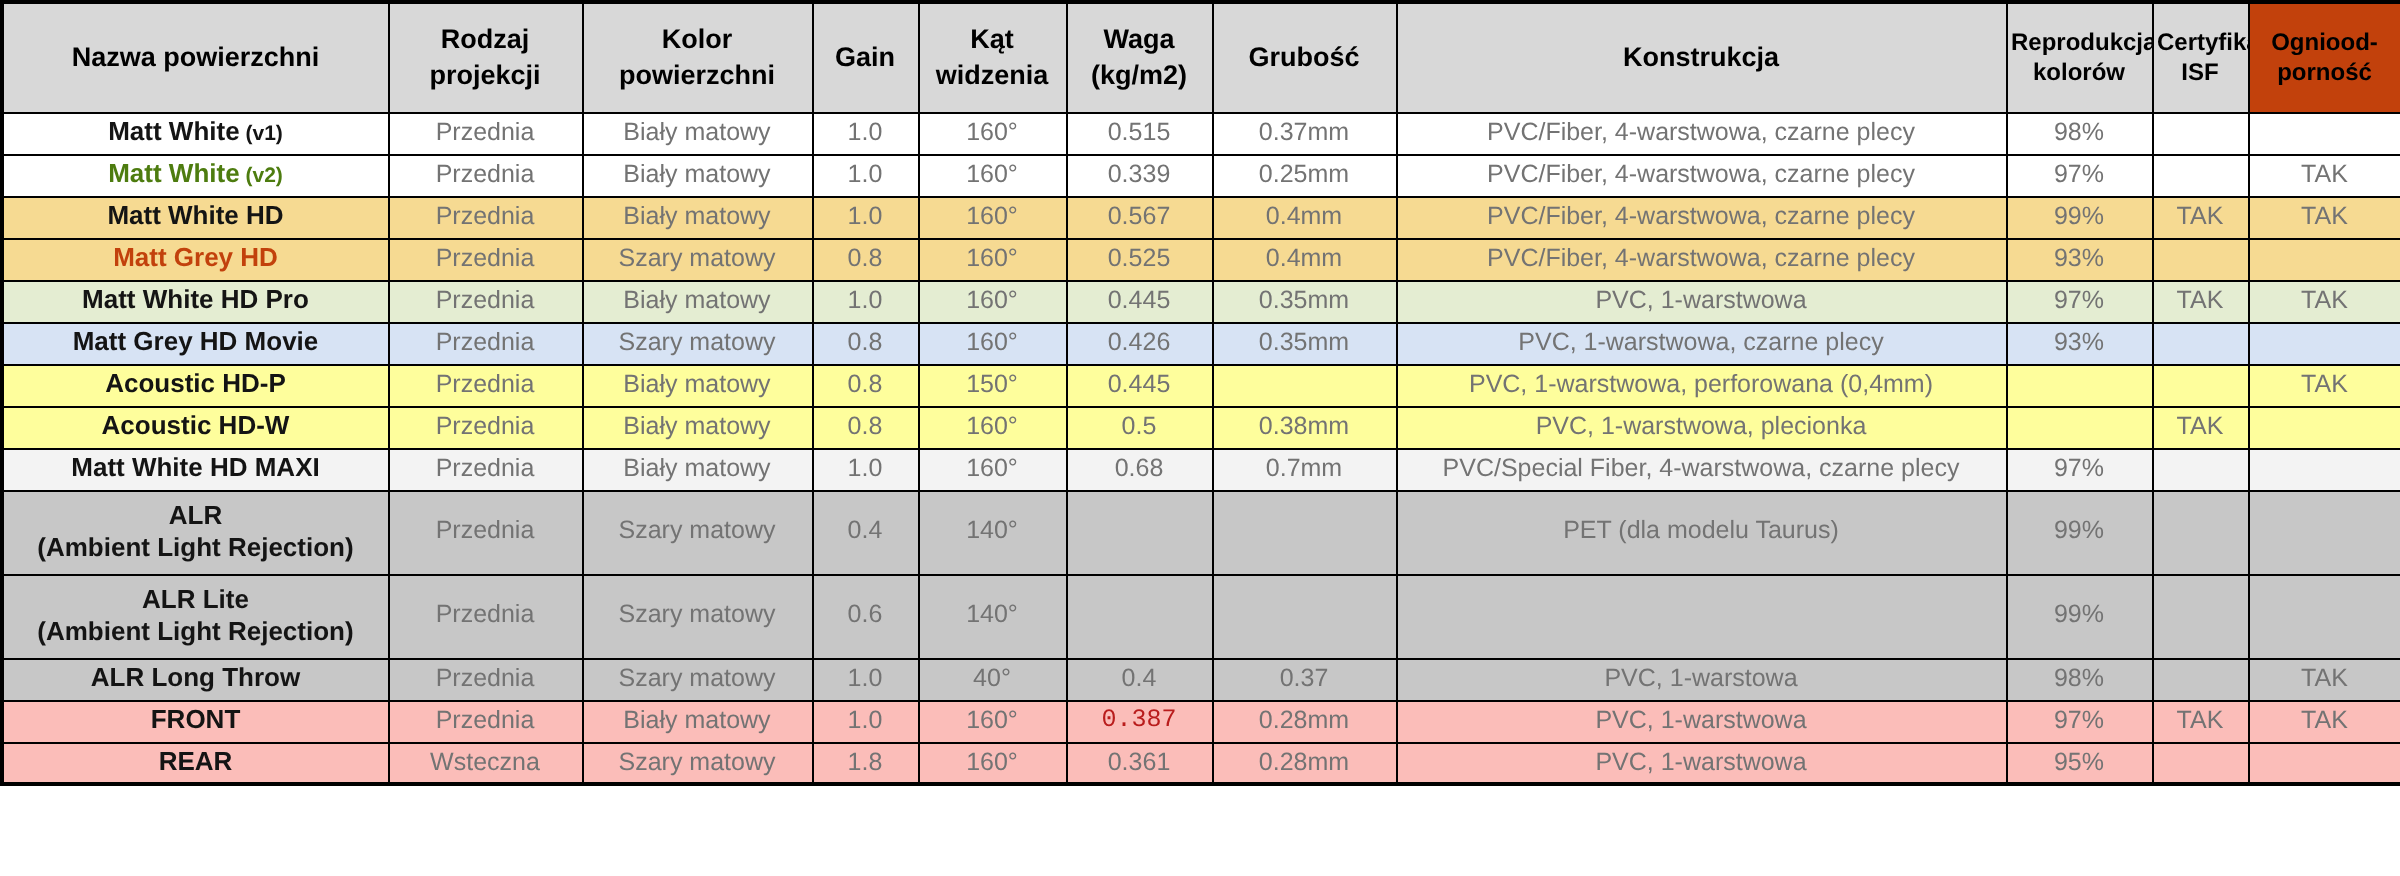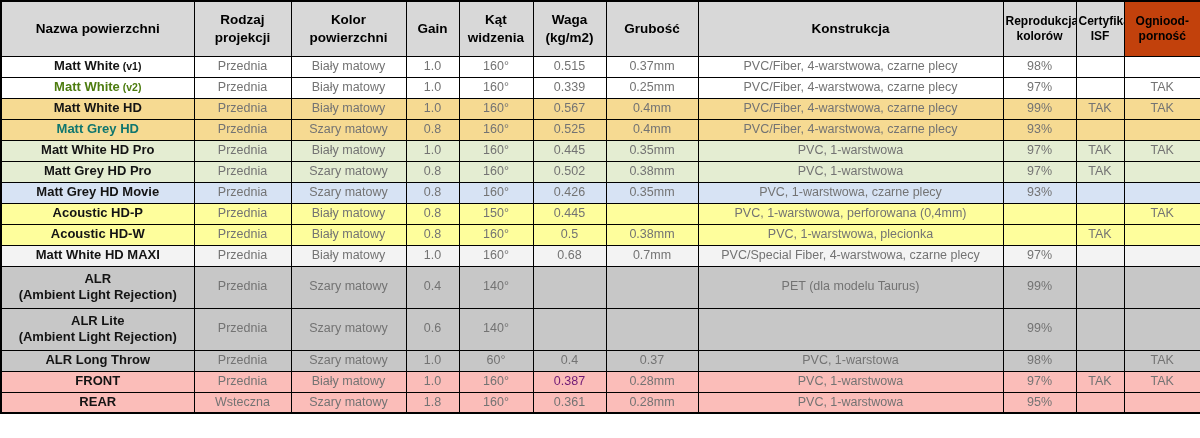--- a/index.html
+++ b/index.html
@@ -126,21 +126,21 @@
           <td style="color: rgb(115, 115, 115);">1.0</td>
           <td style="color: rgb(115, 115, 115);">160°</td>
           <td style="color: rgb(115, 115, 115);">0.567</td>
           <td style="color: rgb(115, 115, 115);">0.4mm</td>
           <td style="color: rgb(115, 115, 115);">PVC/Fiber, 4-warstwowa, czarne plecy</td>
           <td style="color: rgb(115, 115, 115);">99%</td>
           <td style="color: rgb(115, 115, 115);">TAK</td>
           <td style="color: rgb(115, 115, 115);">TAK</td>
         </tr>
         <tr style="background: rgb(246, 218, 146);">
-          <td class="name-cell" style="color: #0f766e;"><span>Matt Grey HD</span></td>
+          <td class="name-cell" style="color: #c2410c;"><span>Matt Grey HD</span></td>
           <td style="color: rgb(115, 115, 115);">Przednia</td>
           <td style="color: rgb(115, 115, 115);">Szary matowy</td>
           <td style="color: rgb(115, 115, 115);">0.8</td>
           <td style="color: rgb(115, 115, 115);">160°</td>
           <td style="color: rgb(115, 115, 115);">0.525</td>
           <td style="color: rgb(115, 115, 115);">0.4mm</td>
           <td style="color: rgb(115, 115, 115);">PVC/Fiber, 4-warstwowa, czarne plecy</td>
           <td style="color: rgb(115, 115, 115);">93%</td>
           <td style="color: rgb(115, 115, 115);"></td>
           <td style="color: rgb(115, 115, 115);"></td>
@@ -150,33 +150,20 @@
           <td style="color: rgb(115, 115, 115);">Przednia</td>
           <td style="color: rgb(115, 115, 115);">Biały matowy</td>
           <td style="color: rgb(115, 115, 115);">1.0</td>
           <td style="color: rgb(115, 115, 115);">160°</td>
           <td style="color: rgb(115, 115, 115);">0.445</td>
           <td style="color: rgb(115, 115, 115);">0.35mm</td>
           <td style="color: rgb(115, 115, 115);">PVC, 1-warstwowa</td>
           <td style="color: rgb(115, 115, 115);">97%</td>
           <td style="color: rgb(115, 115, 115);">TAK</td>
           <td style="color: rgb(115, 115, 115);">TAK</td>
-        </tr>
-        <tr style="background: rgb(228, 237, 210);">
-          <td class="name-cell" style="color: rgb(20, 20, 20);"><span>Matt Grey HD Pro</span></td>
-          <td style="color: rgb(115, 115, 115);">Przednia</td>
-          <td style="color: rgb(115, 115, 115);">Szary matowy</td>
-          <td style="color: rgb(115, 115, 115);">0.8</td>
-          <td style="color: rgb(115, 115, 115);">160°</td>
-          <td style="color: rgb(115, 115, 115);">0.502</td>
-          <td style="color: rgb(115, 115, 115);">0.38mm</td>
-          <td style="color: rgb(115, 115, 115);">PVC, 1-warstwowa</td>
-          <td style="color: rgb(115, 115, 115);">97%</td>
-          <td style="color: rgb(115, 115, 115);">TAK</td>
-          <td style="color: rgb(115, 115, 115);"></td>
         </tr>
         <tr style="background: rgb(215, 227, 244);">
           <td class="name-cell" style="color: rgb(20, 20, 20);"><span>Matt Grey HD Movie</span></td>
           <td style="color: rgb(115, 115, 115);">Przednia</td>
           <td style="color: rgb(115, 115, 115);">Szary matowy</td>
           <td style="color: rgb(115, 115, 115);">0.8</td>
           <td style="color: rgb(115, 115, 115);">160°</td>
           <td style="color: rgb(115, 115, 115);">0.426</td>
           <td style="color: rgb(115, 115, 115);">0.35mm</td>
           <td style="color: rgb(115, 115, 115);">PVC, 1-warstwowa, czarne plecy</td>
@@ -247,35 +234,35 @@
           <td style="color: rgb(115, 115, 115);"></td>
           <td style="color: rgb(115, 115, 115);">99%</td>
           <td style="color: rgb(115, 115, 115);"></td>
           <td style="color: rgb(115, 115, 115);"></td>
         </tr>
         <tr style="background: rgb(199, 199, 199);">
           <td class="name-cell" style="color: rgb(20, 20, 20);"><span>ALR Long Throw</span></td>
           <td style="color: rgb(115, 115, 115);">Przednia</td>
           <td style="color: rgb(115, 115, 115);">Szary matowy</td>
           <td style="color: rgb(115, 115, 115);">1.0</td>
-          <td style="color: rgb(115, 115, 115);">60°</td>
+          <td style="color: rgb(115, 115, 115);">40°</td>
           <td style="color: rgb(115, 115, 115);">0.4</td>
           <td style="color: rgb(115, 115, 115);">0.37</td>
           <td style="color: rgb(115, 115, 115);">PVC, 1-warstowa</td>
           <td style="color: rgb(115, 115, 115);">98%</td>
           <td style="color: rgb(115, 115, 115);"></td>
           <td style="color: rgb(115, 115, 115);">TAK</td>
         </tr>
         <tr style="background: rgb(251, 189, 185);">
           <td class="name-cell" style="color: rgb(20, 20, 20);"><span>FRONT</span></td>
           <td style="color: rgb(115, 115, 115);">Przednia</td>
           <td style="color: rgb(115, 115, 115);">Biały matowy</td>
           <td style="color: rgb(115, 115, 115);">1.0</td>
           <td style="color: rgb(115, 115, 115);">160°</td>
-          <td style="color: #701a75;">0.387</td>
+          <td style="color: #b91c1c; font-family: Liberation Mono, monospace;">0.387</td>
           <td style="color: rgb(115, 115, 115);">0.28mm</td>
           <td style="color: rgb(115, 115, 115);">PVC, 1-warstwowa</td>
           <td style="color: rgb(115, 115, 115);">97%</td>
           <td style="color: rgb(115, 115, 115);">TAK</td>
           <td style="color: rgb(115, 115, 115);">TAK</td>
         </tr>
         <tr style="background: rgb(251, 189, 185);">
           <td class="name-cell" style="color: rgb(20, 20, 20);"><span>REAR</span></td>
           <td style="color: rgb(115, 115, 115);">Wsteczna</td>
           <td style="color: rgb(115, 115, 115);">Szary matowy</td>

